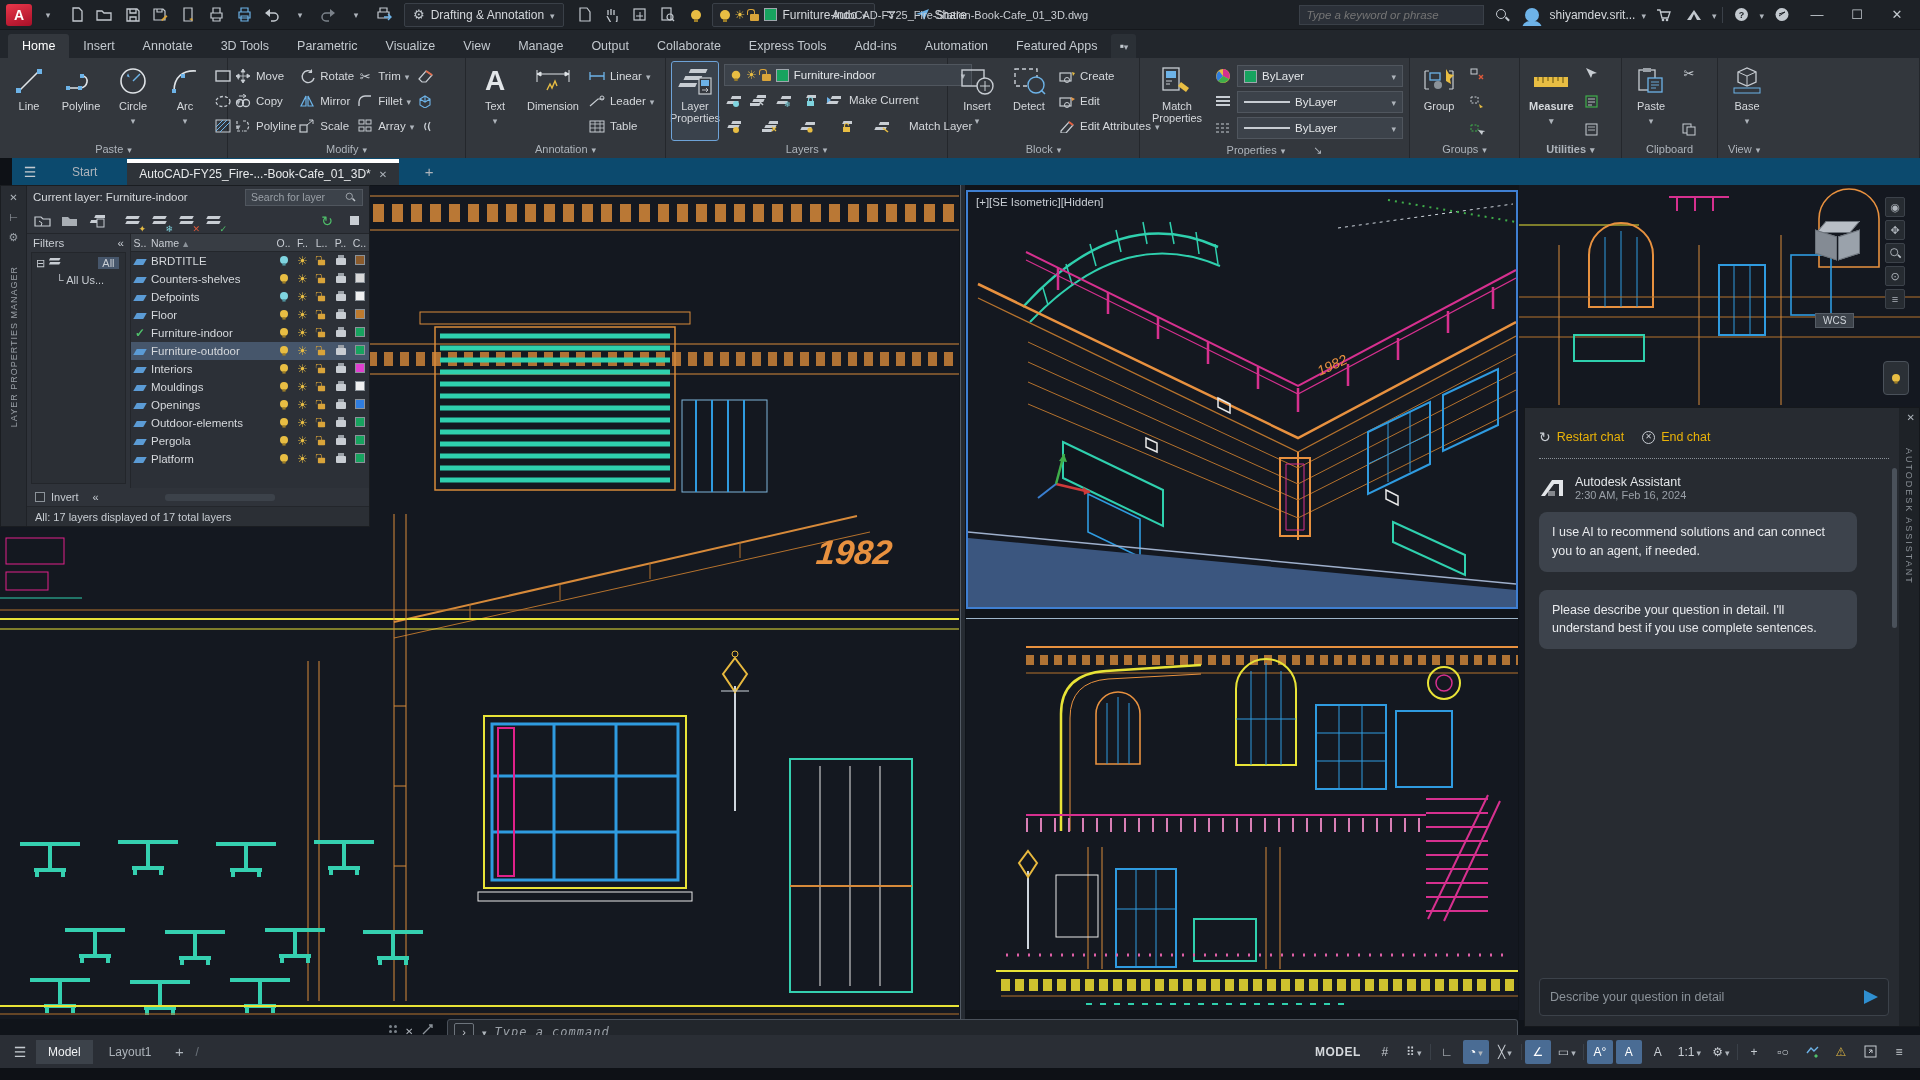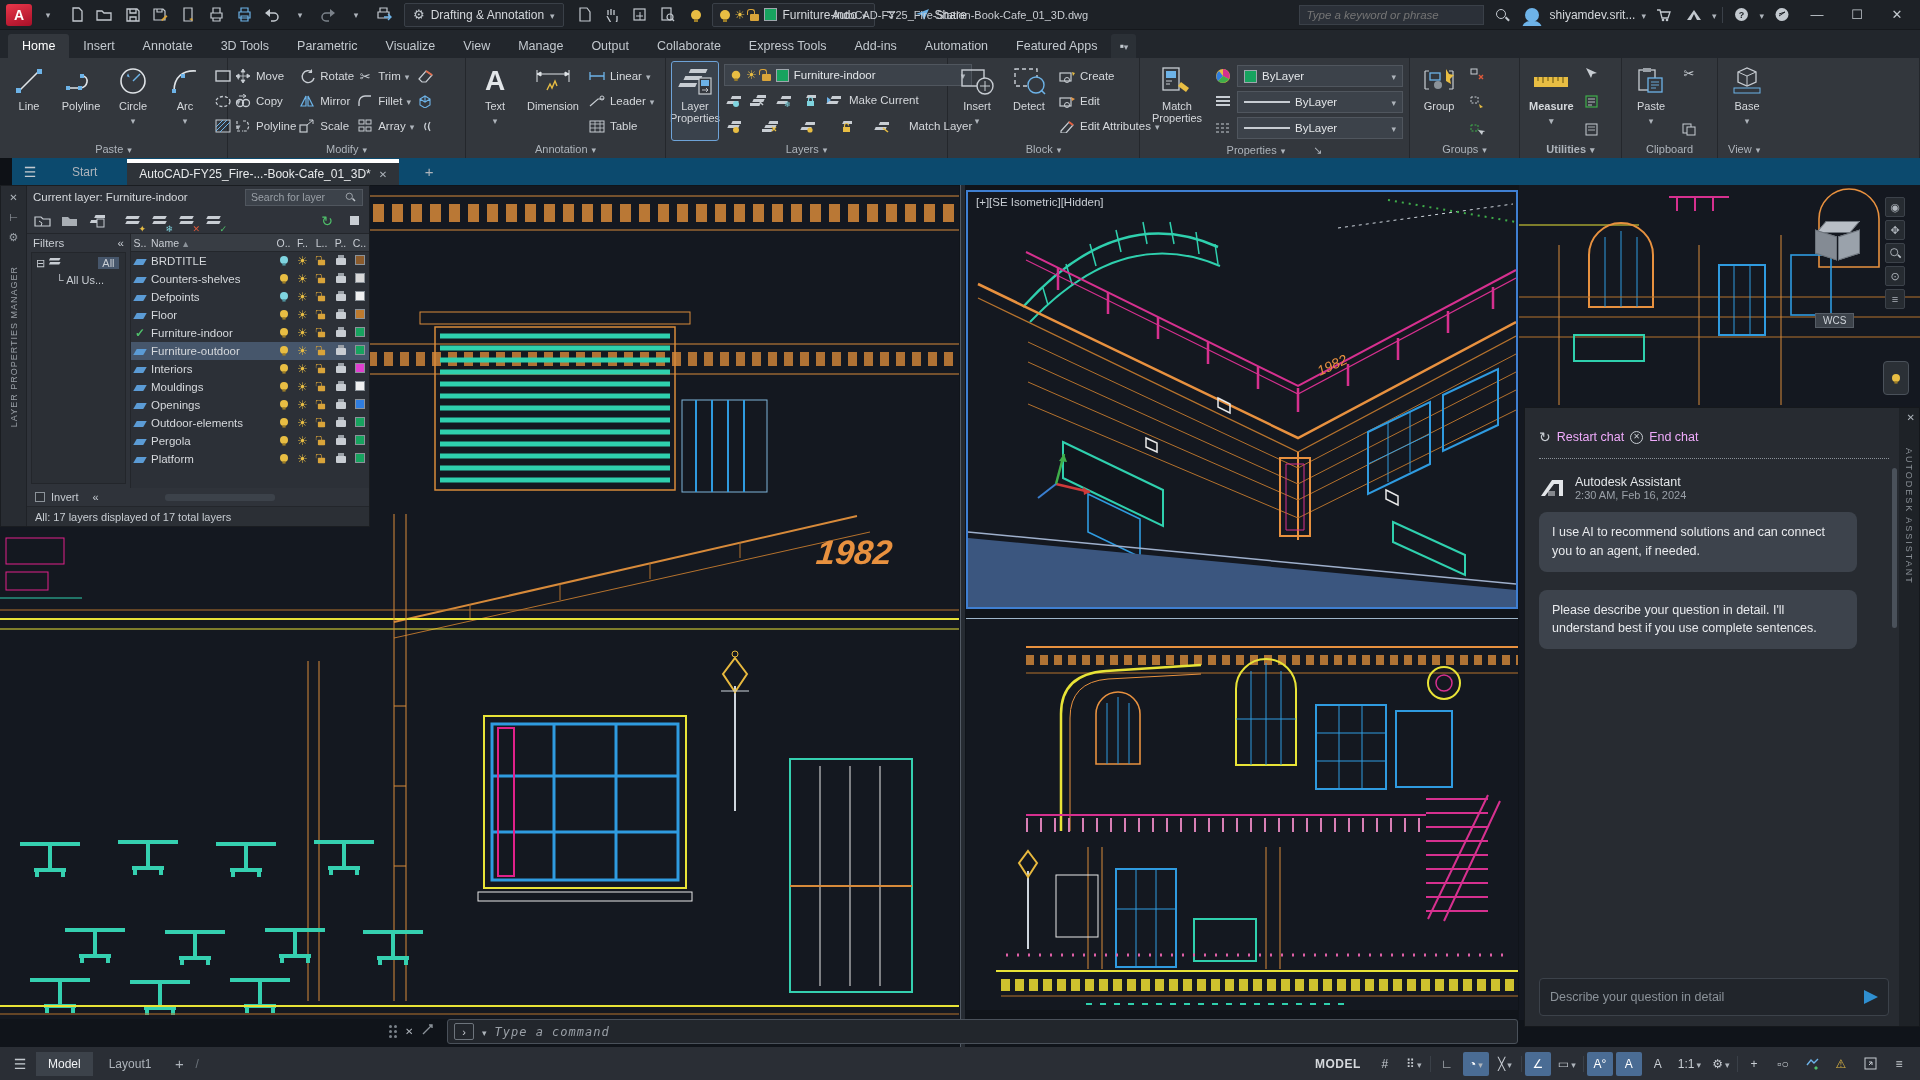--- a/index.html
+++ b/index.html
@@ -111,32 +111,32 @@
 .chk{width:10px;height:10px;border:1px solid #8b9299;background:#2b2f35;display:inline-block;}
 .pal-status{height:20px;display:flex;align-items:center;padding:0 8px;background:#2b2f35;border-top:1px solid #23262b;font-size:11px;color:#c8cdd3;}
 
 .cmdgrip{position:absolute;left:389px;top:1023px;display:flex;align-items:center;gap:8px;color:#8b9299;z-index:6;}
 .dots{display:inline-grid;grid-template-columns:3px 3px;gap:2px;}
 .dots i{width:3px;height:3px;background:#7b828a;border-radius:50%;}
 .cmdbar{position:absolute;left:447px;top:1019px;width:1071px;height:25px;background:#22262c;border:1px solid #4a515a;border-radius:3px;display:flex;align-items:center;padding:0 6px;gap:8px;z-index:6;}
 .cmdicon{width:20px;height:17px;border:1px solid #6d747c;border-radius:2px;color:#c8cdd3;font-size:11px;display:flex;align-items:center;justify-content:center;}
 .cmdtext{color:#9aa0a7;font-style:italic;font-family:"DejaVu Sans Mono",monospace;font-size:12px;letter-spacing:1px;}
 
-.statusbar{position:absolute;left:0;bottom:0;width:1920px;height:33px;background:#2a2e35;display:flex;align-items:center;padding:0 8px;gap:4px;z-index:7;}
+.statusbar{position:absolute;left:0;bottom:12px;width:1920px;height:33px;background:#2a2e35;display:flex;align-items:center;padding:0 8px;gap:4px;z-index:7;}
 .stab{padding:5px 12px;font-size:12px;color:#aeb4bb;}
 .stab.active{background:#3c424a;color:#f0f2f4;}
 .sb-right{margin-left:auto;display:flex;align-items:center;gap:3px;}
 .sbtn{min-width:26px;height:24px;padding:0 4px;display:flex;align-items:center;justify-content:center;gap:2px;color:#c8cdd3;font-size:12px;border-radius:2px;}
 .sbtn.on{background:#4a6c94;color:#fff;}
 .modelbadge{color:#d5d8dc;font-size:12px;font-weight:bold;padding:0 8px;letter-spacing:.5px;}
 
 .chat{position:absolute;left:1524px;top:407px;width:396px;height:620px;background:#272b31;border:1px solid #15181c;display:flex;z-index:8;}
 .chat-main{flex:1;display:flex;flex-direction:column;min-width:0;padding:6px 10px 10px 14px;}
 .chat-close{position:absolute;right:4px;top:2px;}
-.chat-hd{display:flex;align-items:center;gap:6px;height:30px;color:#f0abfc;font-size:12.5px;margin-top:8px;}
+.chat-hd{display:flex;align-items:center;gap:18px;height:30px;color:#eab308;font-size:12.5px;margin-top:8px;}
 .chat-hd .hbtn{display:flex;align-items:center;gap:6px;}
 .i-refresh::after{content:"↻";font-size:14px;color:#c8cdd3;}
 .i-endchat{width:13px;height:13px;border:1.3px solid #c8cdd3;border-radius:50%;position:relative;display:inline-block;}
 .i-endchat::after{content:"✕";position:absolute;left:2px;top:0px;font-size:8px;color:#c8cdd3;}
 .dotline{border-top:1px dotted #8b9299;margin:6px 0 10px 0;}
 .asst-row{display:flex;align-items:center;gap:10px;margin:6px 0 2px 0;}
 .asst-logo{width:26px;height:26px;display:flex;align-items:center;justify-content:center;}
 .asst-name{font-size:12.5px;color:#e3e6e9;}
 .asst-time{font-size:11px;color:#9aa0a8;}
 .bubble{background:#3d434c;border-radius:8px;padding:11px 13px;margin:9px 0;color:#e8eaed;font-size:12.5px;line-height:1.5;width:318px;}

